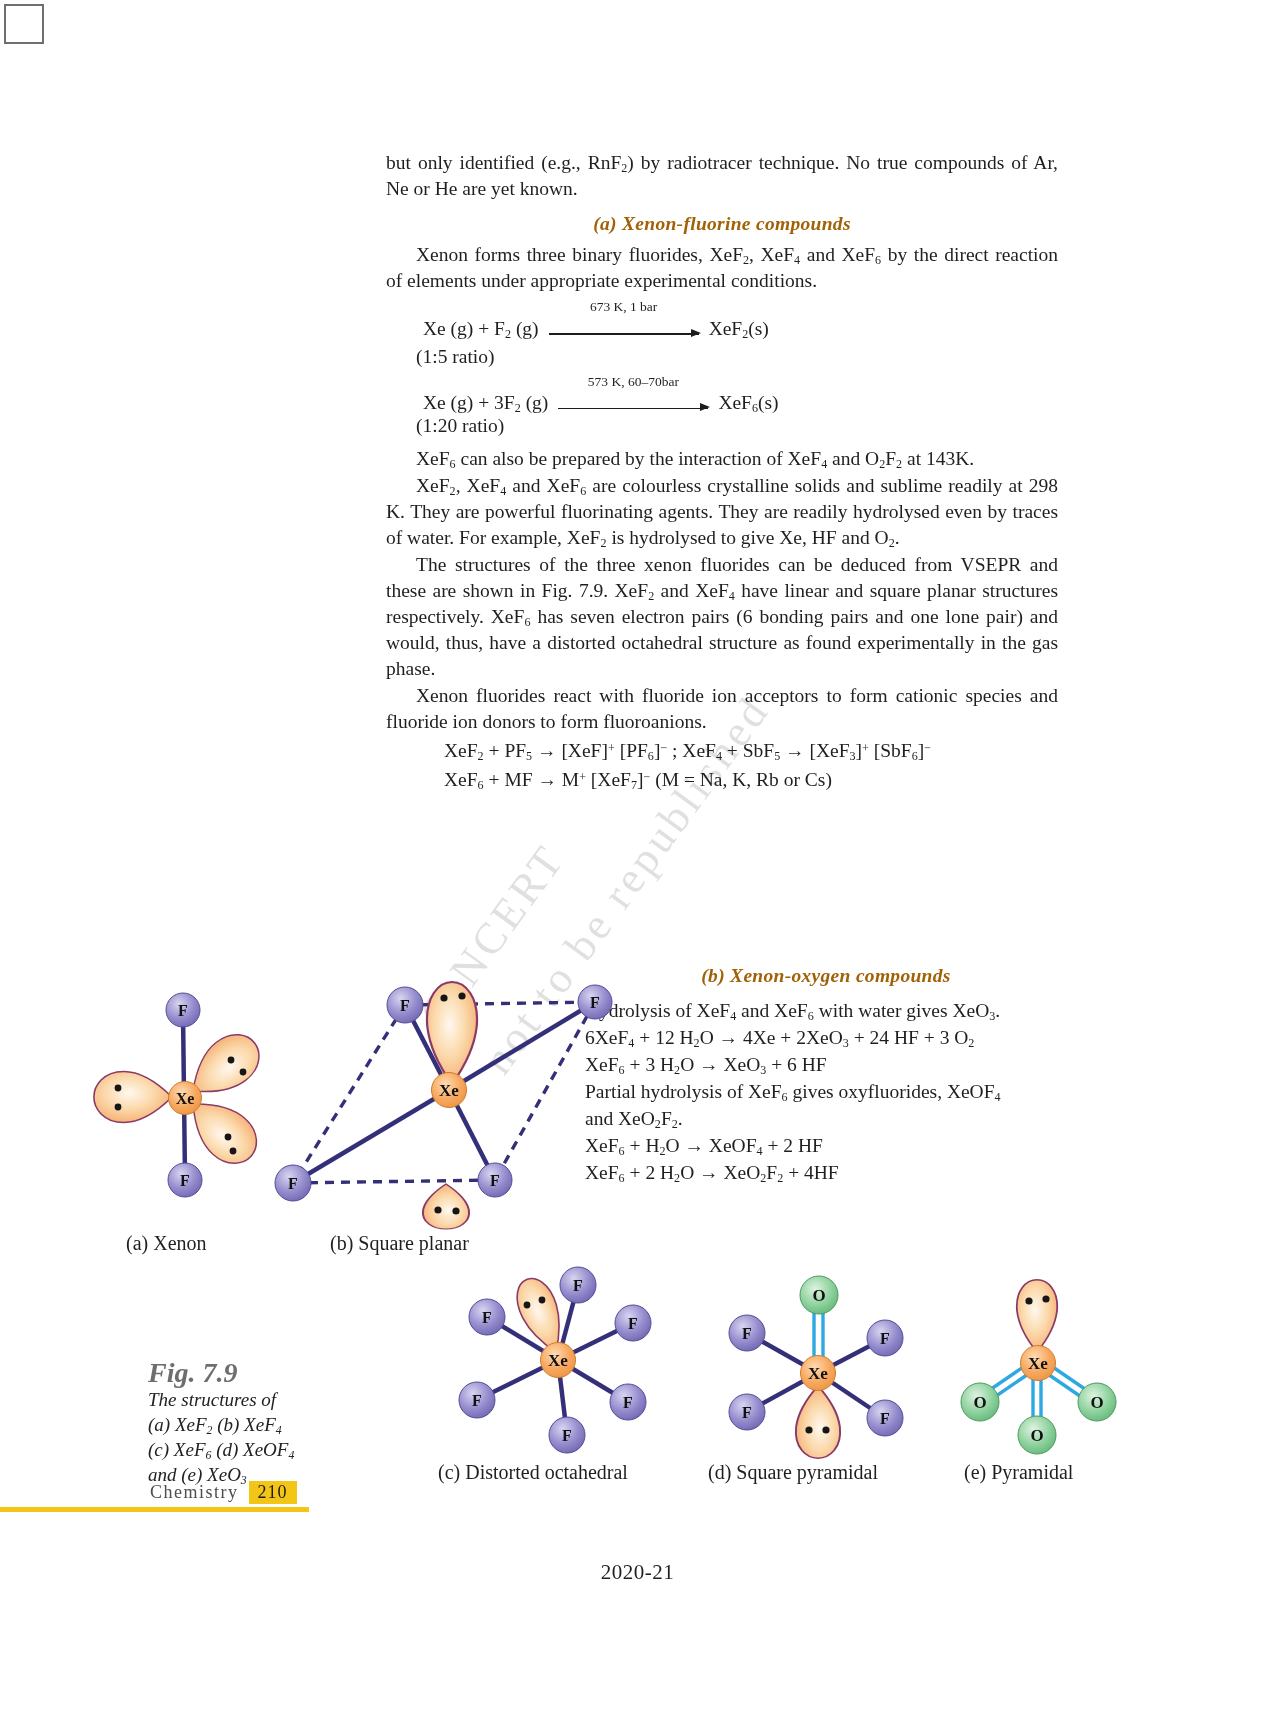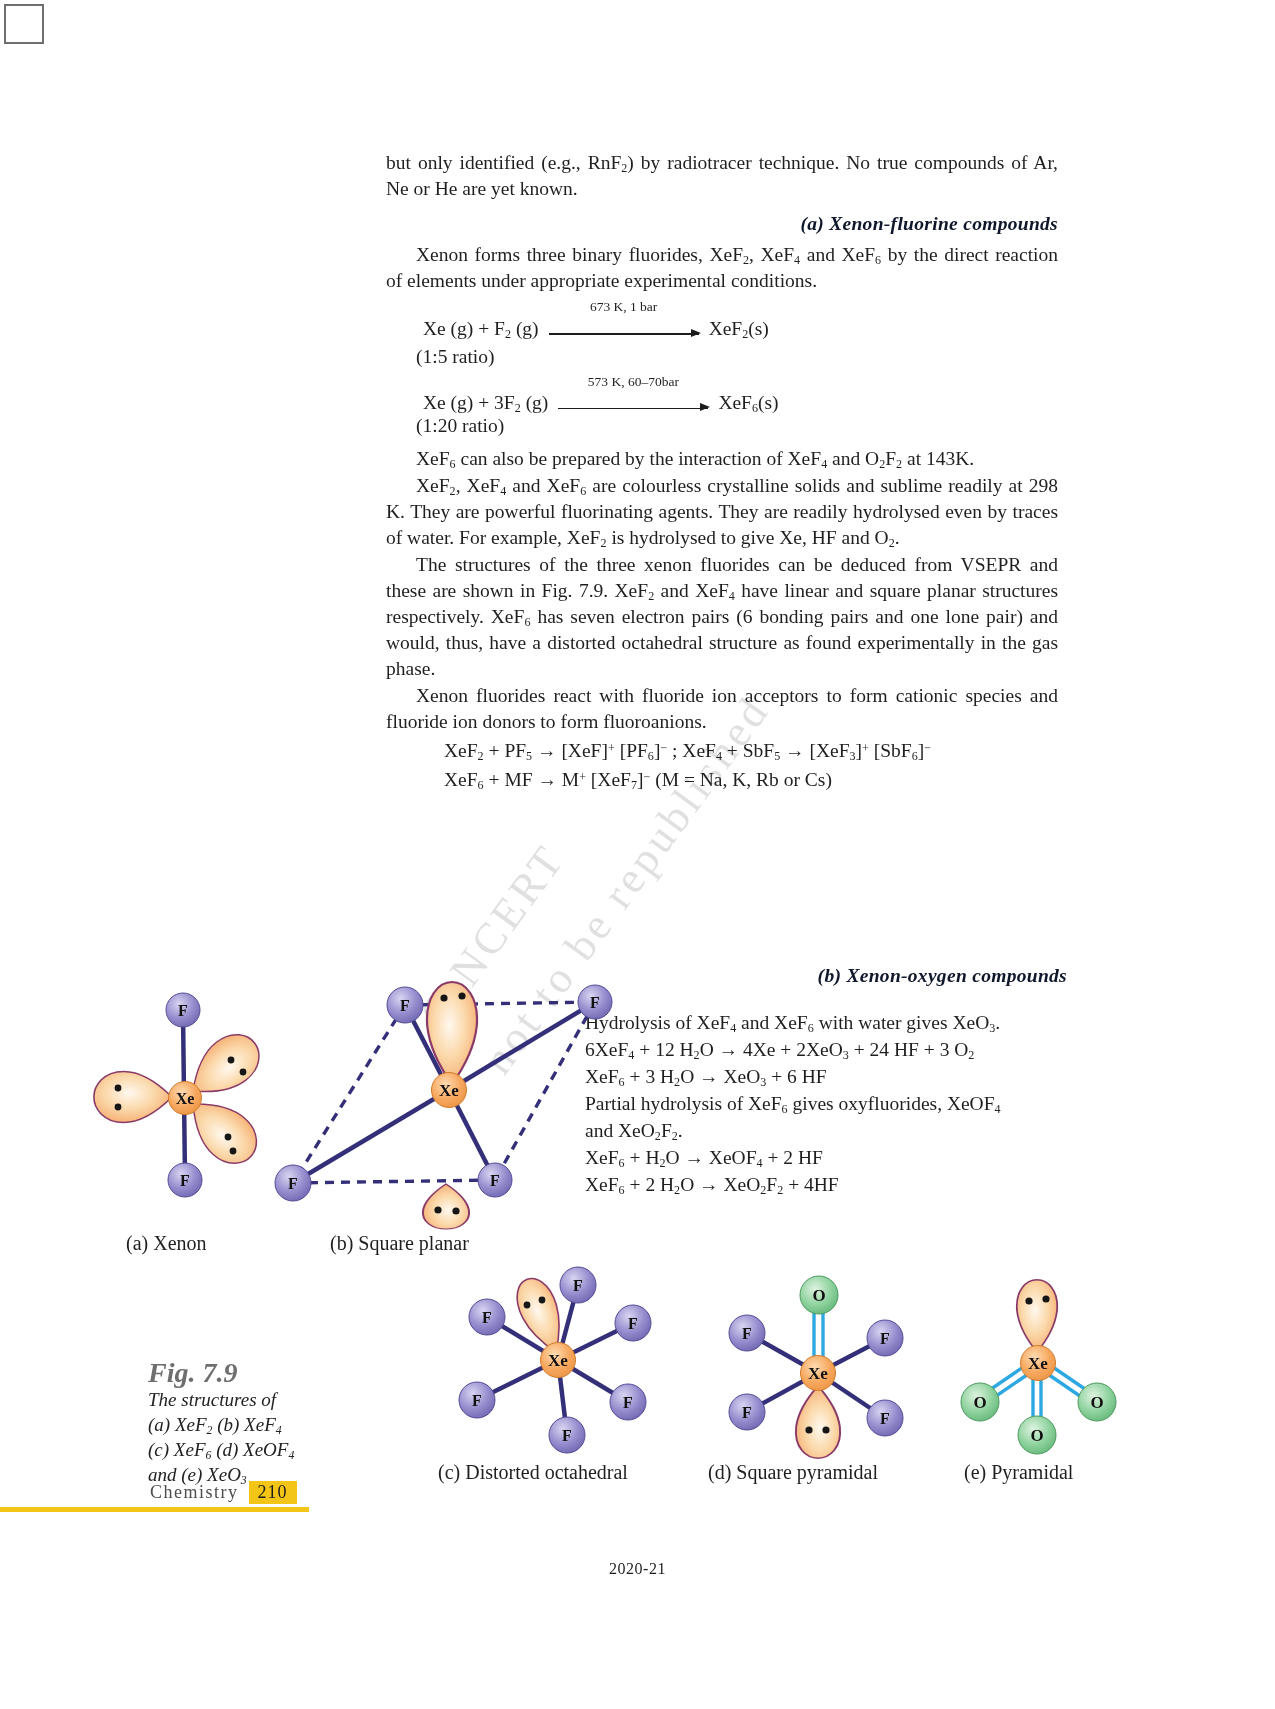--- a/index.html
+++ b/index.html
@@ -11,49 +11,49 @@
   .corner-mark{position:absolute;left:4px;top:4px;width:36px;height:36px;border:2px solid #6f6f6f;background:#fff;}
   
   .watermark{
     position:absolute;left:398px;top:1000px;transform:rotate(-54deg);transform-origin:0 0;
     color:#c7c7c7;opacity:.55;font-size:44px;letter-spacing:4px;line-height:78px;white-space:nowrap;z-index:1;
   }
   
   .main-col{position:absolute;left:386px;top:150px;width:672px;z-index:2;font-size:19.5px;line-height:26px;text-align:justify;}
   .main-col p{margin:0 0 1px 0;}
   p.ind{text-indent:30px;}
-  .subhead{font-weight:bold;font-style:italic;color:#0f172a;font-size:19.5px;margin:9px 0 5px 0;text-align:right;letter-spacing:.3px;}
+  .subhead{font-weight:bold;font-style:italic;color:#a16207;font-size:19.5px;margin:9px 0 5px 0;text-align:center;letter-spacing:.3px;}
   sub,sup{font-size:.62em;line-height:0;}
   sub{vertical-align:-.28em;}
   sup{vertical-align:.45em;}
   .eq{margin:3px 0;text-align:left;white-space:nowrap;}
   .eq.i1{padding-left:58px;}
   .rxn-block{margin:5px 0 2px 0;text-align:left;}
   .rxn{display:flex;align-items:flex-end;padding-left:37px;white-space:nowrap;}
   .arr{display:inline-flex;flex-direction:column;align-items:center;margin:0 10px 7px 10px;min-width:150px;}
   .arr .cond{font-size:13.5px;line-height:15px;margin-bottom:19px;padding:0 6px;white-space:nowrap;}
   .arr .shaft{width:100%;height:1.6px;background:#1c1c1c;position:relative;}
   .arr .shaft::after{content:"";position:absolute;right:-2px;top:-4.4px;width:0;height:0;
     border-left:10px solid #1c1c1c;border-top:4.6px solid transparent;border-bottom:4.6px solid transparent;}
   .rxn-note{padding-left:30px;margin-top:-2px;line-height:24px;}
   
   .col-b{position:absolute;left:585px;top:962px;width:482px;z-index:2;font-size:19.5px;line-height:27px;text-align:left;white-space:nowrap;}
-  .col-b .subhead{margin:0 0 20px 0;}
+  .col-b .subhead{margin:0 0 8px 0;}
   .col-b .bl{margin:0;}
   .ml30{margin-left:30px;} .ml35{margin-left:35px;} .ml52{margin-left:52px;} .ml62{margin-left:62px;} .ml64{margin-left:64px;}
   .mt2{margin-top:2px;} .mt4{margin-top:4px;} .mt6{margin-top:6px;} .mt12{margin-top:12px;}
   
   .fig-label{position:absolute;font-size:20px;z-index:2;white-space:nowrap;}
   .caption{position:absolute;left:148px;top:1360px;width:220px;z-index:2;font-size:19px;line-height:25px;font-style:italic;color:#222;}
   .caption .cap-title{font-weight:bold;color:#6e6e6e;font-size:28px;margin-bottom:2px;}
   
   .footer-row{position:absolute;left:150px;top:1482px;z-index:2;font-size:18px;color:#4d4d4d;letter-spacing:1.5px;}
   .page-num{background:#f3c517;color:#1c1c1c;padding:1px 9px 2px 9px;margin-left:10px;letter-spacing:1px;}
   .footer-rule{position:absolute;left:0;top:1507px;width:309px;height:5px;z-index:2;}
-  .page-date{position:absolute;left:0;top:1560px;width:100%;text-align:center;font-size:16px;z-index:2;letter-spacing:.5px;}
+  .page-date{position:absolute;left:0;top:1560px;width:100%;text-align:center;font-size:21px;z-index:2;letter-spacing:.5px;}
   
   svg.fig-overlay{position:absolute;left:0;top:0;z-index:3;pointer-events:none;}
   svg .bond{stroke:#333079;stroke-width:4.5;fill:none;}
   svg .dash{stroke:#333079;stroke-width:3.4;fill:none;stroke-dasharray:9 7;}
   svg .dbl{stroke:#2ea8e2;stroke-width:3.4;fill:none;stroke-linecap:round;}
   svg .lobe{fill:url(#gL);stroke:#8b3a68;stroke-width:1.7;}
   svg .dot{fill:#161616;}
   svg .atomF{fill:url(#gF);stroke:#554c96;stroke-width:1;}
   svg .atomXe{fill:url(#gXe);stroke:#d07c2e;stroke-width:1;}
   svg .atomO{fill:url(#gO);stroke:#4a9a5e;stroke-width:1;}

